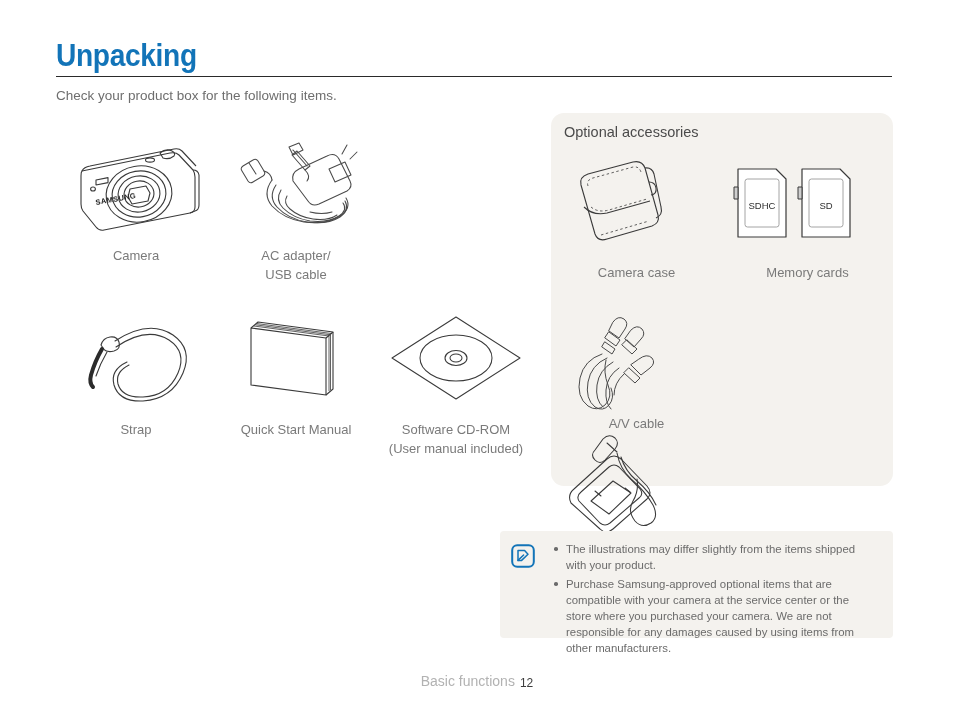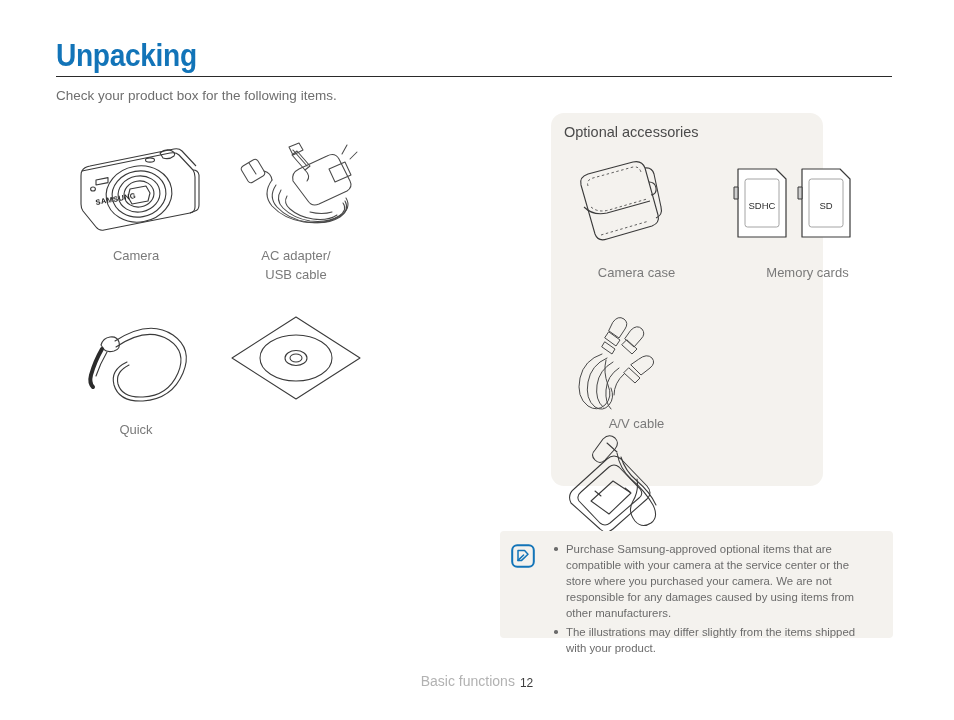--- a/index.html
+++ b/index.html
@@ -79,21 +79,21 @@
     color: #7a7a7a;
     text-align: center;
     white-space: pre-line;
   }
 
   
   .optional-panel {
     position: absolute;
     left: 551px;
     top: 113px;
-    width: 272px;
+    width: 342px;
     height: 373px;
     background: #f4f2ee;
     border-radius: 13px;
   }
   .optional-title {
     position: absolute;
     left: 13px;
     top: 11px;
     font-size: 14.5px;
     color: #4a4a4a;
@@ -288,37 +288,60 @@
 
             <path d="M45 42 Q76 21 98 35 Q116 47 107 68 Q97 91 72 92 Q51 93 47 79 Q44 67 58 60"></path>
 
             <path d="M30 40 q2 -7 9 -8 q7 -1 9 5 q2 7 -5 9 q-8 2 -11 -3 z"></path>
 
             <path d="M31 44 Q24 56 20 70 Q18 78 22 82" stroke-width="4" stroke="#2b2b2b"></path>
             <path d="M36 47 Q29 59 25 71"></path>
           </g>
         </svg>
       </div>
-      <div class="item-caption">Quick</div>
-    </div>
-
+      <div class="item-caption">Strap</div>
+    </div>
+
+    <div class="item-cell">
+      <div class="item-art">
+        <svg width="125" height="105" viewBox="0 0 125 105">
+          <g fill="none" stroke="#3a3a3a" stroke-width="1.1" stroke-linejoin="round">
+
+            <path d="M17 23 L92 33 L92 90 L17 80 Z"></path>
+
+            <path d="M17 23 L24 17 L99 27 L92 33"></path>
+            <path d="M99 27 L99 84 L92 90"></path>
+
+            <path d="M20 21 L95 31" stroke-width="0.8"></path>
+            <path d="M21.5 19.8 L96.5 29.8" stroke-width="0.8"></path>
+            <path d="M23 18.6 L98 28.6" stroke-width="0.8"></path>
+
+            <path d="M95 31 L95 86" stroke-width="0.8"></path>
+            <path d="M96.5 30 L96.5 85" stroke-width="0.8"></path>
+          </g>
+        </svg>
+      </div>
+      <div class="item-caption">Quick Start Manual</div>
+    </div>
 
     <div class="item-cell">
       <div class="item-art">
         <svg width="140" height="105" viewBox="0 0 140 105">
           <g fill="none" stroke="#3a3a3a" stroke-width="1.05" stroke-linejoin="round">
 
             <path d="M70 12 L134 53 L70 94 L6 53 Z"></path>
 
             <ellipse cx="70" cy="53" rx="36" ry="23"></ellipse>
             <ellipse cx="70" cy="53" rx="11" ry="7.5"></ellipse>
             <ellipse cx="70" cy="53" rx="6" ry="4"></ellipse>
           </g>
         </svg>
       </div>
+      <div class="item-caption">Software CD-ROM
+(User manual included)</div>
     </div>
   </div>
 </div>
 
 <div class="optional-panel">
   <div class="optional-title">Optional accessories</div>
 
   <div class="optional-grid">
 
     <div class="opt-row">
@@ -424,20 +447,20 @@
 
 <div class="note-box">
   <div class="note-icon">
     <svg width="26" height="26" viewBox="0 0 26 26">
       <rect x="2.2" y="2.2" width="21.6" height="21.6" rx="5" fill="none" stroke="#1274b8" stroke-width="2"></rect>
       <path d="M8 17.4 L8 7.6 L14.6 7.6 L18 11.2 L11.6 17.4 Z" fill="none" stroke="#1274b8" stroke-width="1.5" stroke-linejoin="round"></path>
       <path d="M8 17.4 L13.6 12" stroke="#1274b8" stroke-width="1.5" stroke-linecap="round"></path>
     </svg>
   </div>
   <ul class="note-list">
+    <li>The illustrations may differ slightly from the items shipped with your product.</li>
     <li>Purchase Samsung-approved optional items that are compatible with your camera at the service center or the store where you purchased your camera. We are not responsible for any damages caused by using items from other manufacturers.</li>
-    <li>The illustrations may differ slightly from the items shipped with your product.</li>
   </ul>
 </div>
 
 <div class="footer">
   <span class="footer-label">Basic functions</span><span class="footer-page">12</span>
 </div>
 
 </body></html>

